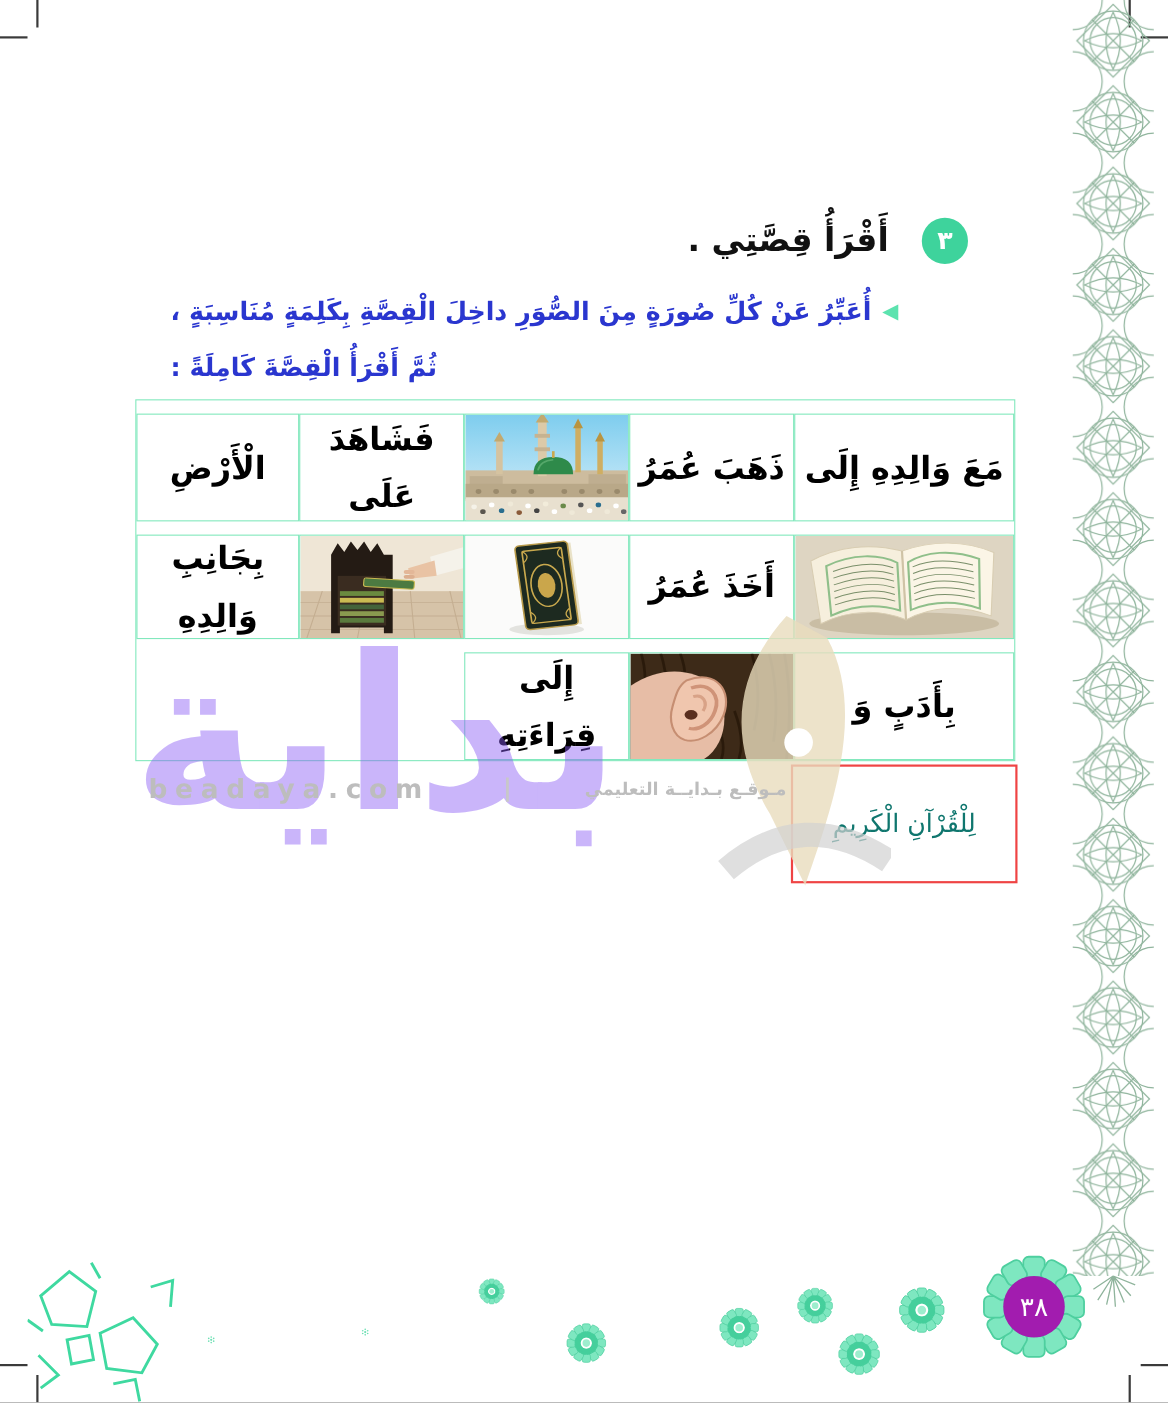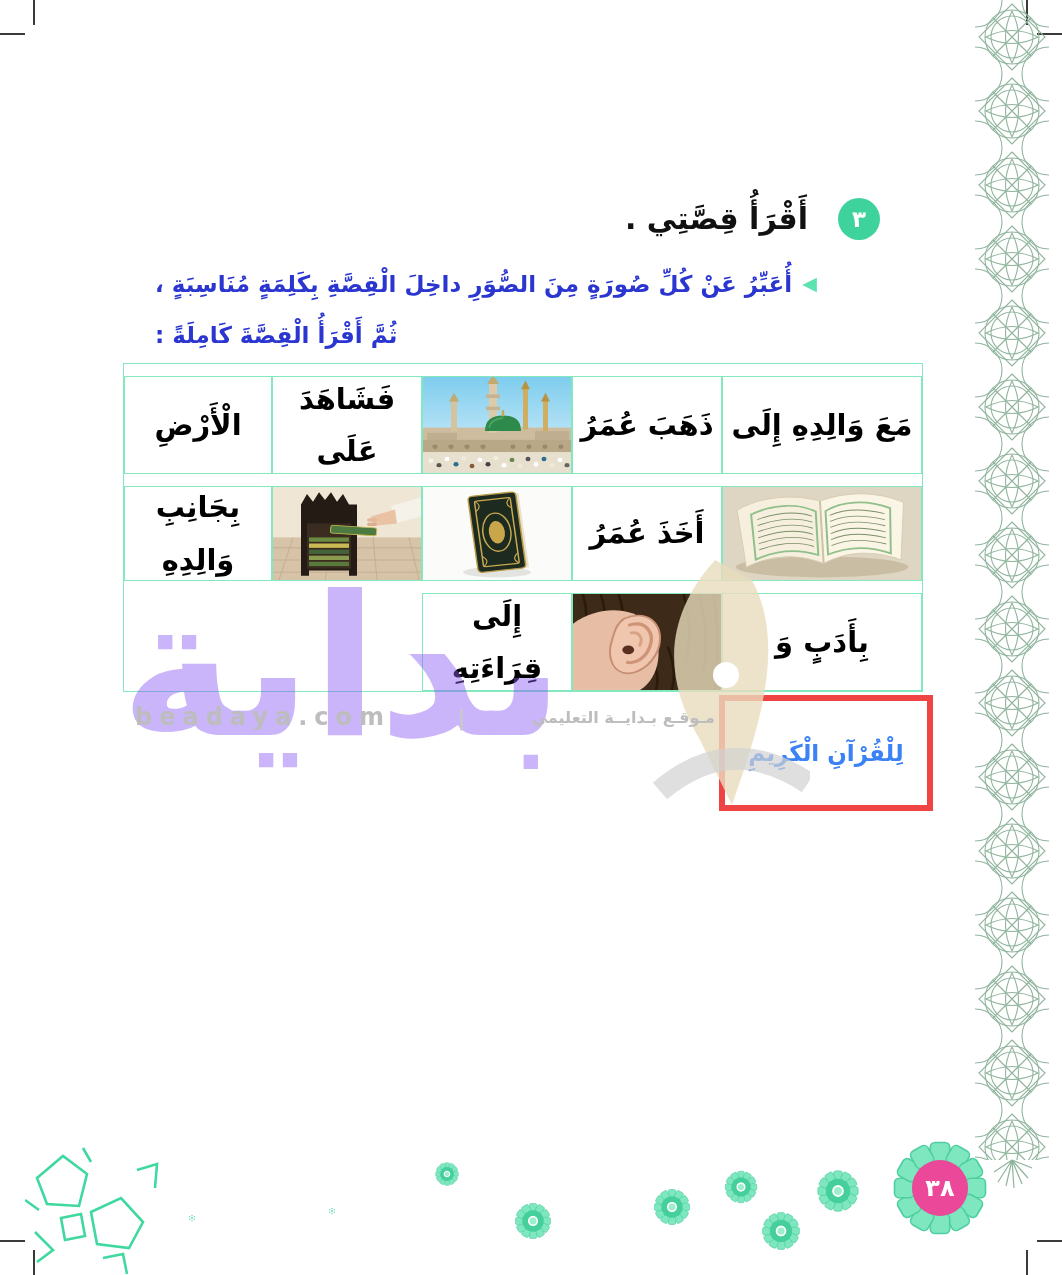--- a/index.html
+++ b/index.html
@@ -20,41 +20,41 @@
   .instructions .tri{color:#5ce3af;font-size:19px;margin-left:10px;position:relative;top:-2px;}
   .instructions .line2{padding-right:48px;}
   
   .story-table{position:absolute;left:123px;top:363px;width:798px;direction:rtl;
       display:grid;grid-template-columns:200px 150px 150px 150px 148px;
       grid-template-rows:110px 107px 110px;border:1px solid #82e8bd;background:#fff;}
   .cell{border:1px solid #82e8bd;display:flex;align-items:center;justify-content:center;
       text-align:center;font-weight:bold;font-size:29px;color:#000;line-height:1.8;padding:2px;overflow:hidden;margin-top:12px;}
   .cell.img{padding:0;}
   .cell.img svg{width:100%;height:100%;display:block;}
-  .cell4{position:absolute;left:719px;top:695px;width:202px;height:104px;border:6px solid #ef4444;
+  .cell4{position:absolute;left:719px;top:695px;width:202px;height:104px;border:2px solid #ef4444;
       background:#fff;display:flex;align-items:center;justify-content:center;direction:rtl;
-      font-weight:bold;font-size:23px;color:#3b82f6;}
+      font-weight:normal;font-size:23px;color:#0f766e;}
   
   .wm-logo{position:absolute;left:120px;top:548px;width:660px;height:250px;pointer-events:none;
       direction:rtl;text-align:left;font-weight:bold;font-size:195px;color:#8b5cf6;opacity:.45;
       line-height:240px;z-index:6;}
   .wm-nib{position:absolute;left:640px;top:555px;width:170px;height:260px;z-index:5;pointer-events:none;}
   .wm-line{position:absolute;left:135px;top:703px;width:580px;display:flex;direction:ltr;
       align-items:center;justify-content:space-between;color:#bdbdbd;font-weight:bold;z-index:6;pointer-events:none;}
   .wm-line .lat{font-size:24px;letter-spacing:7px;}
   .wm-line .sep{font-size:22px;color:#c8c8c8;}
   .wm-line .arb{font-size:16px;direction:rtl;}
   
   .story{position:absolute;right:322px;top:748px;width:618px;margin:0;direction:rtl;text-align:right;
       color:#2a36cf;font-weight:bold;font-size:27px;line-height:1.52;z-index:7;}
   
   .deco{position:absolute;pointer-events:none;}
   .page-badge{position:absolute;left:912px;top:1160px;width:56px;height:56px;border-radius:50%;
-      background:#ec4899;color:#fff;display:flex;align-items:center;justify-content:center;
-      font-size:24px;font-weight:bold;z-index:9;}
+      background:#a21caf;color:#fff;display:flex;align-items:center;justify-content:center;
+      font-size:24px;font-weight:normal;z-index:9;}
 </style>
 </head>
 <body>
 
 <div class="page">
 
   <span class="crop" style="left:33px;top:0;width:2px;height:25px;"></span>
   <span class="crop" style="left:0;top:33px;width:25px;height:2px;"></span>
   <span class="crop" style="left:1026px;top:0;width:2px;height:25px;"></span>
   <span class="crop" style="left:1037px;top:33px;width:25px;height:2px;"></span>

